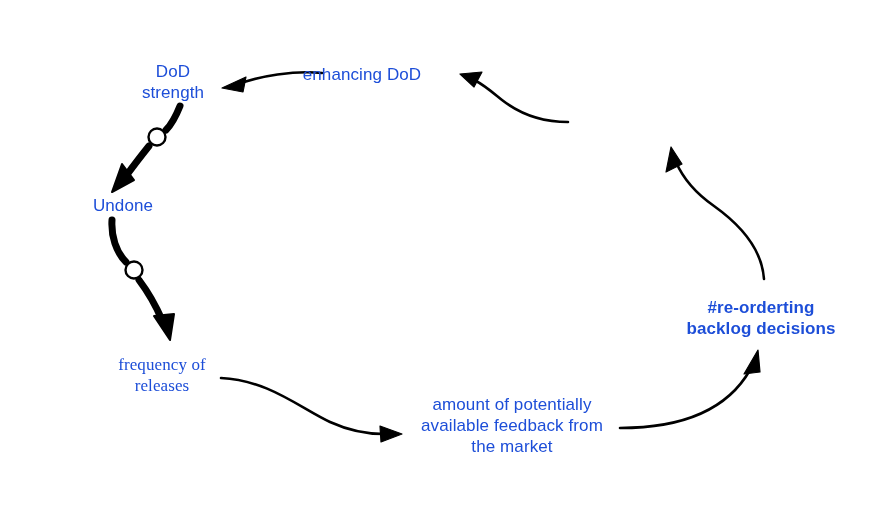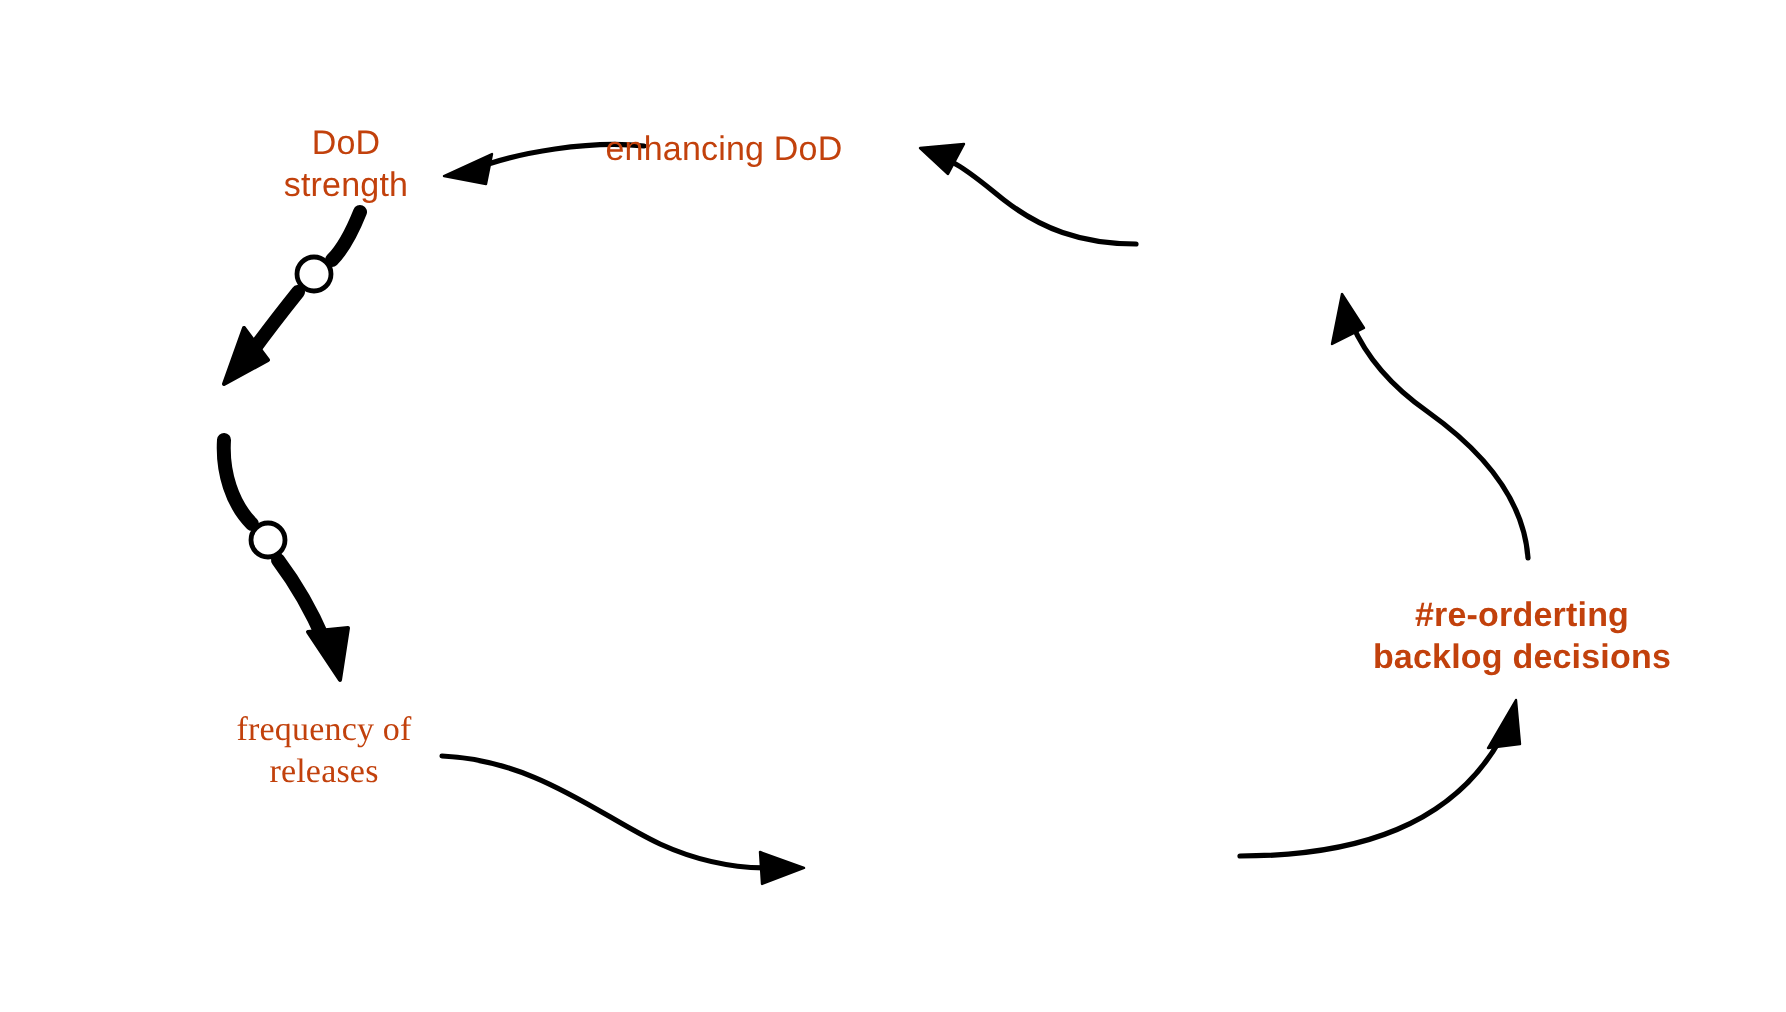--- a/index.html
+++ b/index.html
@@ -26,21 +26,21 @@
     width: 893px;
     height: 506px;
     display: block;
   }
   .node-label {
     position: absolute;
     text-align: center;
     font-family: "Liberation Sans", sans-serif;
     font-size: 17px;
     line-height: 21px;
-    color: #c2410c;
+    color: #1d4ed8;
     white-space: pre-line;
     letter-spacing: 0.1px;
     -webkit-font-smoothing: antialiased;
   }
   .node-label.bold {
     font-weight: bold;
   }
   
   #node-dod-strength   { left: 118px; top: 61px;  width: 110px; }
   #node-enhancing-dod  { left: 272px; top: 64px;  width: 180px; }
@@ -106,18 +106,22 @@
 
   <div class="node-label" id="node-dod-strength">DoD
 strength</div>
 
   <div class="node-label" id="node-enhancing-dod">enhancing DoD</div>
 
 
   <div class="node-label bold" id="node-reordering">#re-orderting
 backlog decisions</div>
 
+  <div class="node-label" id="node-amount-feedback">amount of potentially
+available feedback from
+the market</div>
 
   <div class="node-label" id="node-frequency">frequency of
 releases</div>
 
+  <div class="node-label" id="node-undone">Undone</div>
 
 </div>
 
 </body></html>

